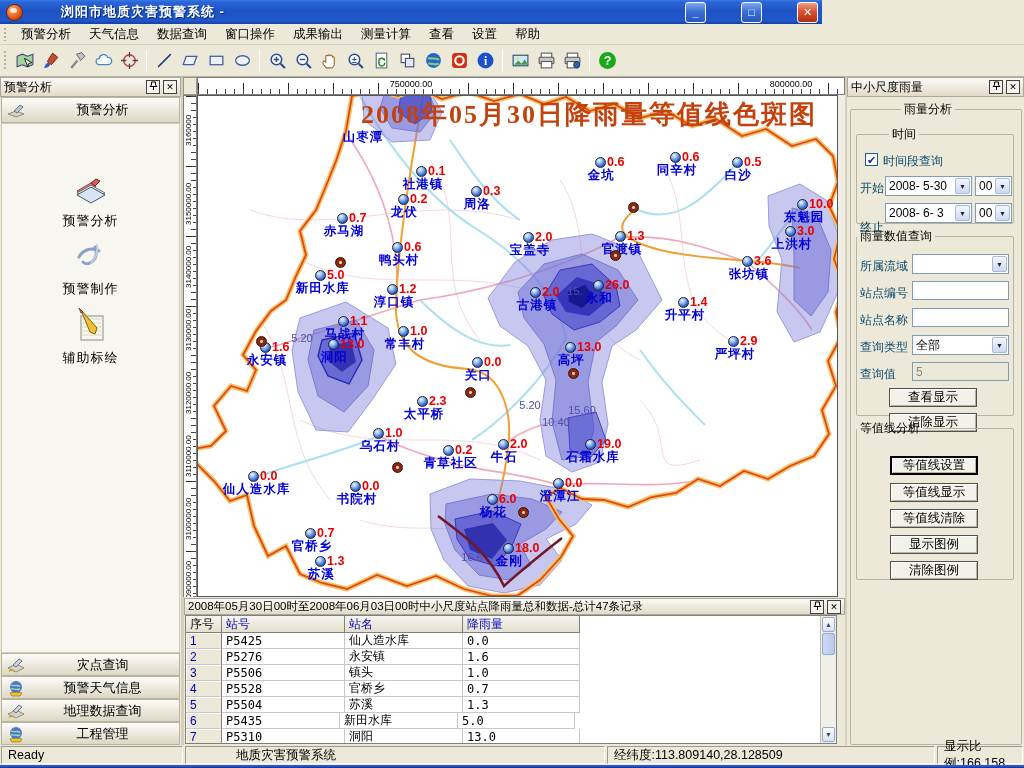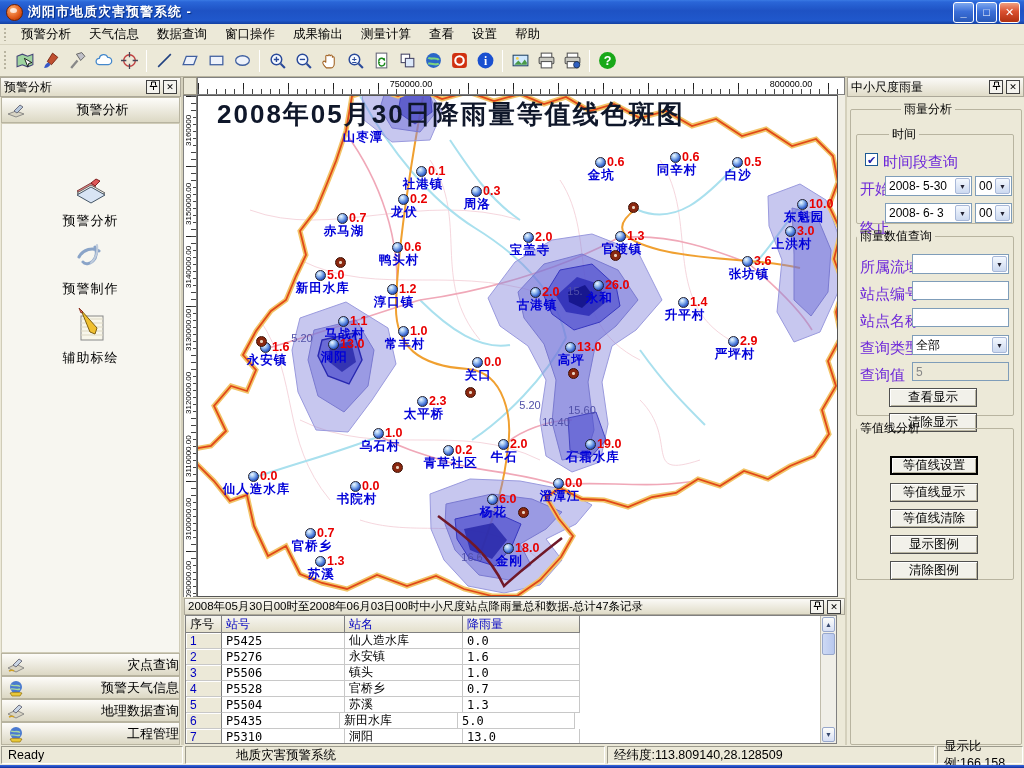--- a/index.html
+++ b/index.html
@@ -1,20 +1,20 @@
 <!DOCTYPE html>
 <html><head>
 <meta charset="utf-8">
 <style>
 *{margin:0;padding:0;box-sizing:border-box;}
 body{width:1024px;height:768px;overflow:hidden;font-family:"Liberation Sans","DejaVu Sans",sans-serif;}
 .window{position:relative;width:1024px;height:768px;background:#ece9d8;overflow:hidden;font-size:12px;}
 
 
-.titlebar{position:absolute;left:0;top:0;width:1024px;height:24px;background:linear-gradient(180deg,#3a7ae4 0%,#2a66d8 8%,#1e52c4 45%,#2058cc 85%,#1340a0 100%);display:flex;align-items:center;padding:8px 4px;}
+.titlebar{position:absolute;left:0;top:0;width:822px;height:24px;background:linear-gradient(180deg,#3a7ae4 0%,#2a66d8 8%,#1e52c4 45%,#2058cc 85%,#1340a0 100%);display:flex;align-items:center;padding:8px 4px;gap:33px;}
 .app-icon{width:17px;height:17px;margin:0 5px 0 2px;border-radius:50%;background:radial-gradient(circle at 35% 30%,#ffb070,#e05818 60%,#902800);border:1px solid #702000;position:relative;}
 .app-icon::after{content:"";position:absolute;left:3px;top:3px;width:7px;height:5px;border-radius:50%;background:rgba(255,255,255,.75);}
 .title-text{color:#fff;font-weight:bold;font-size:13px;text-shadow:1px 1px 1px #00287a;letter-spacing:1px;flex:1;}
 .winbtn{width:21px;height:21px;margin-left:2px;border-radius:3px;border:1px solid #fff;color:#fff;font-size:11px;line-height:19px;text-align:center;background:linear-gradient(180deg,#7da8ef,#3b6fd8 45%,#2858b8);font-weight:bold;}
 .winbtn.close{background:linear-gradient(180deg,#f0a080,#da5130 45%,#b03010);}
 
 
 .menubar{position:absolute;left:0;top:24px;width:1024px;height:21px;background:#ece9d8;border-bottom:1px solid #d8d4c0;display:flex;align-items:center;}
 .grip{width:5px;height:70%;margin:0 4px 0 3px;background-image:radial-gradient(#b8b4a0 35%,transparent 40%);background-size:4px 4px;}
 .menu-item{padding:2px 9px;color:#000;font-size:12.5px;}
@@ -34,37 +34,37 @@
 
 
 .left-panel{position:absolute;left:0;top:77px;width:183px;height:668px;background:#ece9d8;border-right:2px solid #d4d0bc;z-index:10;}
 .lp-header{position:absolute;left:1px;top:20px;right:1px;height:26px;background:linear-gradient(180deg,#fdfcf9,#dcd8c4);border:1px solid #b8b4a0;display:flex;align-items:center;}
 .lp-header .hdr-label{flex:1;text-align:center;font-size:13px;}
 .lp-content{position:absolute;left:1px;top:46px;right:1px;bottom:92px;background:#f7f6f0;border:1px solid #d0ccb8;}
 .side-item{position:absolute;left:0;width:100%;text-align:center;}
 .side-item .big-icon{display:inline-block;width:40px;height:38px;}
 .side-item .lbl{display:block;font-size:13px;color:#000;margin-top:2px;letter-spacing:1px;}
 .lp-bar{position:absolute;left:1px;right:1px;height:23px;background:linear-gradient(180deg,#fdfcf9,#dcd8c4);border:1px solid #b8b4a0;display:flex;align-items:center;}
-.lp-bar .bar-label{flex:1;text-align:right;font-size:13px;}
+.lp-bar .bar-label{flex:1;text-align:center;font-size:13px;}
 .bar-icon{width:20px;height:18px;margin-left:4px;}
 
 
 .map-area{position:absolute;left:183px;top:77px;width:662px;height:520px;background:#f0eee4;}
 .ruler-corner{position:absolute;left:0;top:0;width:14px;height:18px;background:#ece9d8;border:1px solid #9a9684;}
 .h-ruler{position:absolute;left:14px;top:0;right:0;height:18px;background:#fff;border:1px solid #808080;}
 .h-ruler::after{content:"";position:absolute;left:0;right:0;bottom:0;height:5px;background-image:repeating-linear-gradient(90deg,#444 0 1px,transparent 1px 9px);}
 .h-ruler::before{content:"";position:absolute;left:0;right:0;bottom:0;height:11px;background-image:repeating-linear-gradient(90deg,#222 0 1px,transparent 1px 45px);}
 .h-label{position:absolute;top:1px;transform:translateX(-50%);font-size:9px;color:#000;background:#fff;padding:0 2px;z-index:2;}
 .v-ruler{position:absolute;left:0;top:18px;width:14px;bottom:0;background:#fff;border:1px solid #808080;}
 .v-ruler::after{content:"";position:absolute;top:0;bottom:0;right:0;width:5px;background-image:repeating-linear-gradient(180deg,#444 0 1px,transparent 1px 7px);}
 .v-ruler::before{content:"";position:absolute;top:0;bottom:0;right:0;width:10px;background-image:repeating-linear-gradient(180deg,#222 0 1px,transparent 1px 35px);}
 .v-label{position:absolute;left:0px;font-size:8px;color:#000;background:#fff;transform:rotate(-90deg);transform-origin:3px 3px;white-space:nowrap;z-index:2;}
 .map-page{position:absolute;left:14px;top:18px;width:641px;height:502px;background:#fff;border:1px solid #555;}
 .map-svg{position:absolute;left:0;top:0;z-index:2;}
-.map-title{position:absolute;left:34px;top:20px;width:600px;text-align:left;z-index:3;font-family:Liberation Sans, sans-serif;font-weight:bold;font-size:26px;color:#0f172a;letter-spacing:2px;}
+.map-title{position:absolute;left:34px;top:20px;width:600px;text-align:right;z-index:3;font-family:Liberation Serif, serif;font-weight:bold;font-size:26px;color:#c2410c;letter-spacing:2px;}
 
 
 #map-overlay{position:absolute;left:0;top:0;width:1024px;height:768px;z-index:6;pointer-events:none;}
 .station{position:absolute;width:0;height:0;}
 .st-marker{position:absolute;left:-5px;top:-6px;width:11px;height:11px;border-radius:50%;background:radial-gradient(circle at 35% 28%,#eef7ff 0%,#9cc2f2 30%,#3a68d2 65%,#182a80 100%);border:1px solid #223;}
 .st-value{position:absolute;left:7px;top:-8px;color:#e80000;font-weight:bold;font-size:12.5px;white-space:nowrap;}
 .st-name{position:absolute;top:4px;left:0;transform:translateX(-45%);color:#0000d8;font-weight:bold;font-size:12.5px;white-space:nowrap;letter-spacing:1px;}
 .red-dot{position:absolute;width:11px;height:11px;margin:-5px 0 0 -5px;border-radius:50%;background:radial-gradient(circle,#e8d4c0 0 18%,#8a2810 30% 100%);border:1px solid #3c0c00;}
 .ct-label{position:absolute;color:#5050a8;font-size:11px;white-space:nowrap;transform:translate(-50%,-50%);}
 
@@ -84,21 +84,21 @@
 .sthumb{position:absolute;left:1px;top:17px;width:13px;height:22px;background:linear-gradient(90deg,#cdd9f4,#b8c8ee);border:1px solid #98a8cc;border-radius:2px;}
 
 
 .right-panel{position:absolute;left:845px;top:77px;width:179px;height:668px;background:#ece9d8;border-left:2px solid #d4d0bc;z-index:10;}
 .rp-group{position:absolute;left:3px;top:24px;width:172px;height:644px;}
 .rp-group>legend{margin-left:50px;}
 .rp-fs{position:absolute;}
 .fs-time{left:5px;top:8px;width:158px;height:98px;padding-left:32px;}
 .fs-query{left:5px;top:110px;width:158px;height:188px;}
 .fs-contour{left:5px;top:302px;width:158px;height:160px;}
-.rp-label{position:absolute;font-size:15px;color:#6d28d9;white-space:nowrap;}
+.rp-label{position:absolute;font-size:12px;color:#0c4a6e;white-space:nowrap;}
 .combo{position:absolute;height:20px;background:#fff;border:1px solid #7f9db9;display:flex;align-items:center;font-size:12px;padding-left:3px;}
 .combo .arrow-btn{position:absolute;right:1px;top:1px;bottom:1px;width:15px;background:linear-gradient(180deg,#f4f8fe,#ccd9f0);border:1px solid #a8b8d8;border-radius:2px;font-size:7px;color:#223;text-align:center;line-height:16px;}
 .tinput{position:absolute;height:19px;background:#fff;border:1px solid #7f9db9;font-size:12px;padding:2px 3px;}
 .tinput.disabled{background:#ece9d8;color:#888;}
 .xp-btn{position:absolute;width:88px;height:19px;background:#f2f1ea;border:1px solid #505050;box-shadow:inset 1px 1px 0 #fff,inset -1px -1px 0 #b8b4a0;font-size:12.5px;text-align:center;line-height:17px;color:#000;}
 .xp-btn.default{border:2px solid #000;line-height:15px;}
 .checkbox{position:absolute;width:13px;height:13px;background:#fff;border:1px solid #1d5a94;font-size:11px;line-height:12px;text-align:center;color:#2222aa;font-weight:bold;}
 
 
 .statusbar{position:absolute;left:0;top:745px;width:1024px;height:20px;background:#ece9d8;display:flex;z-index:12;}

